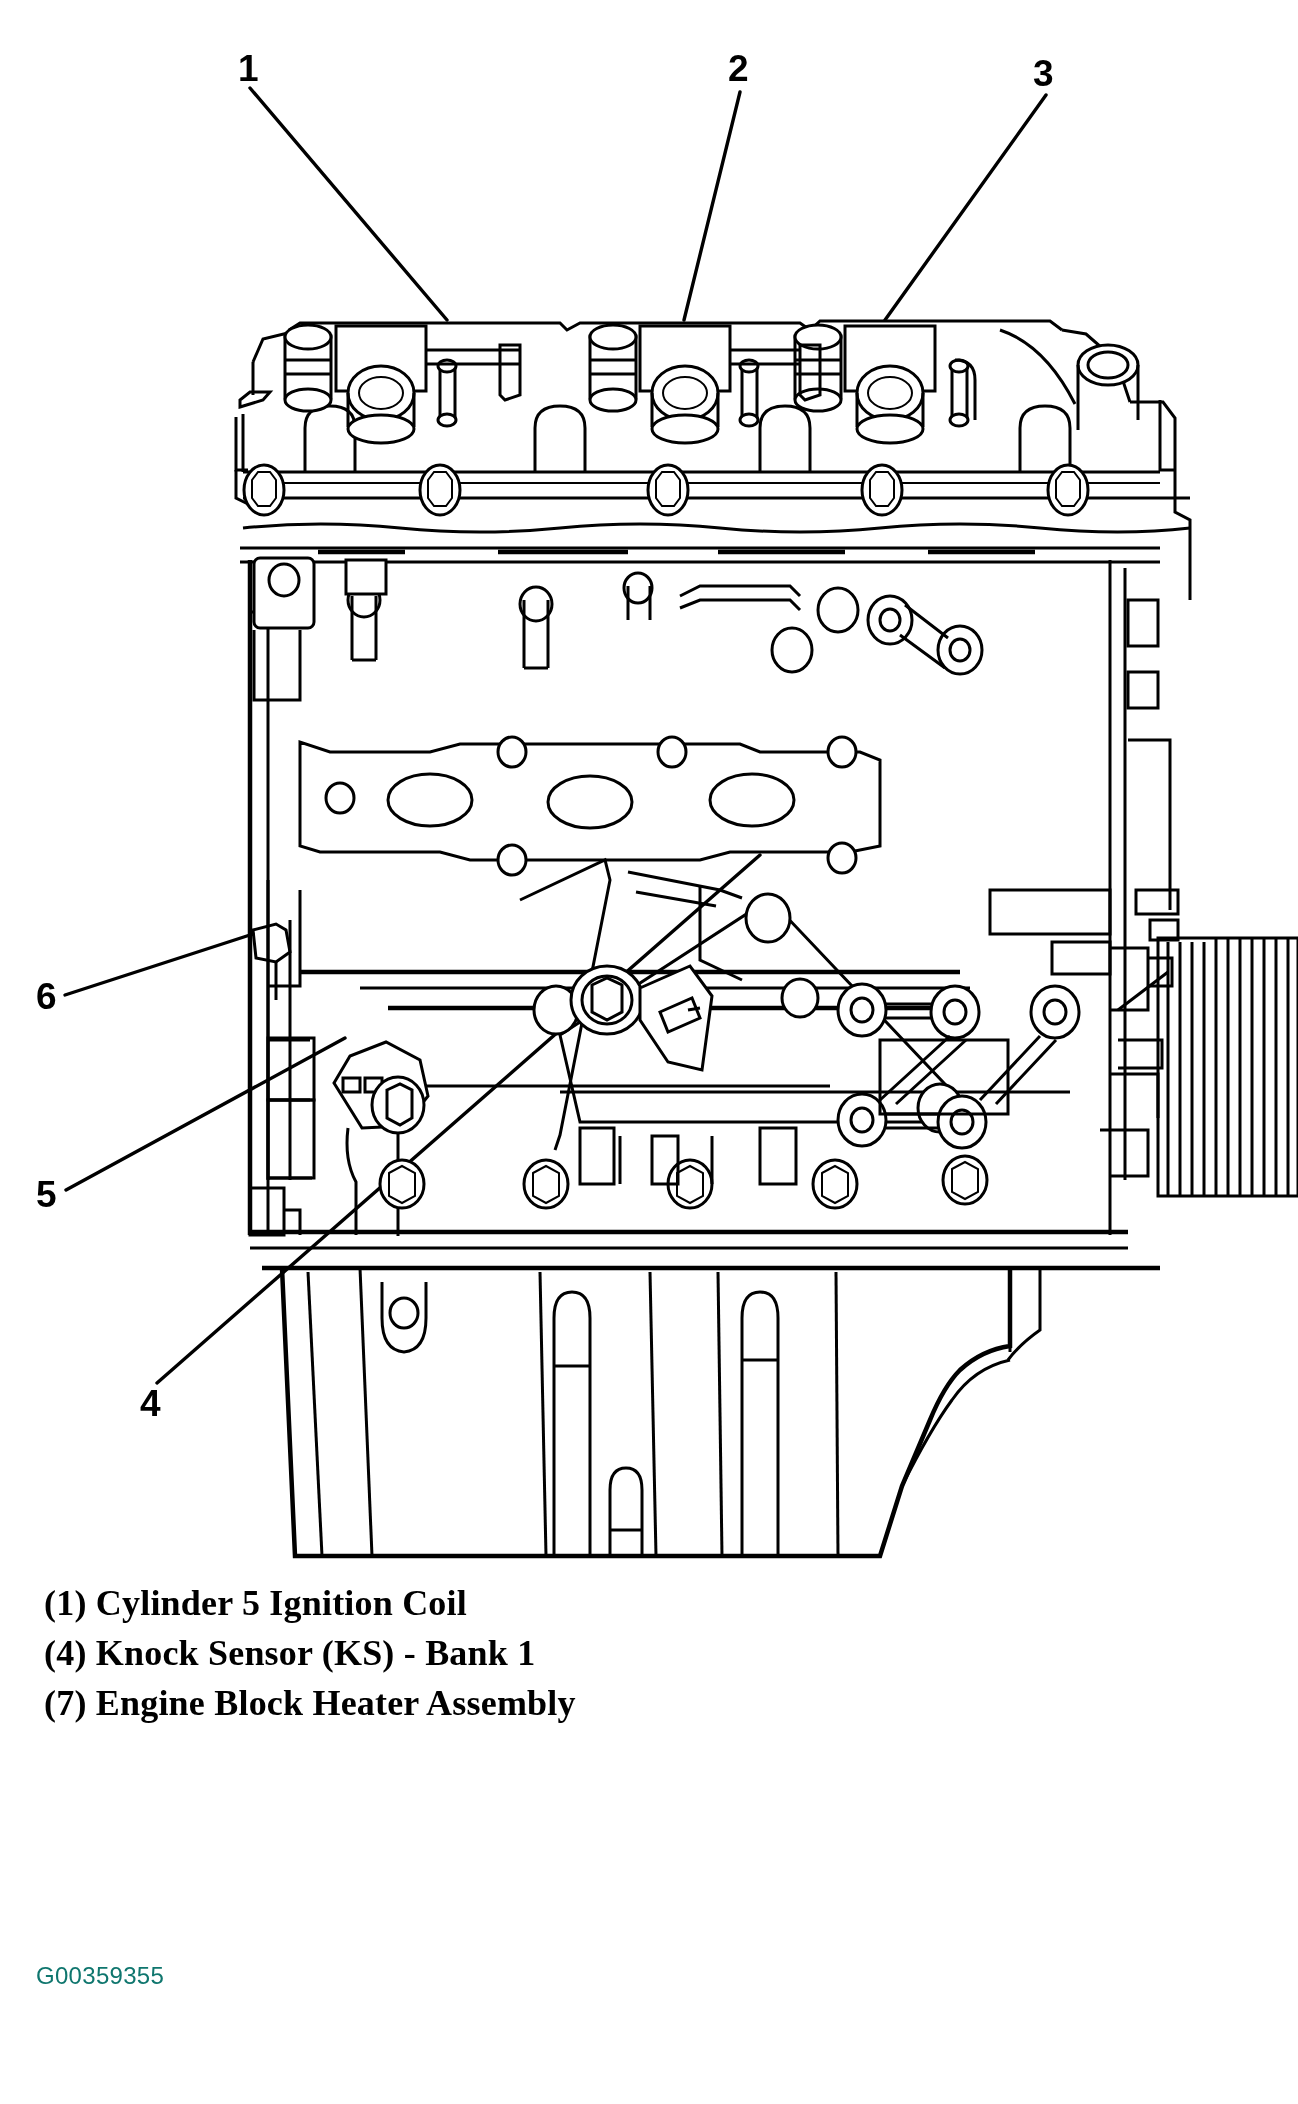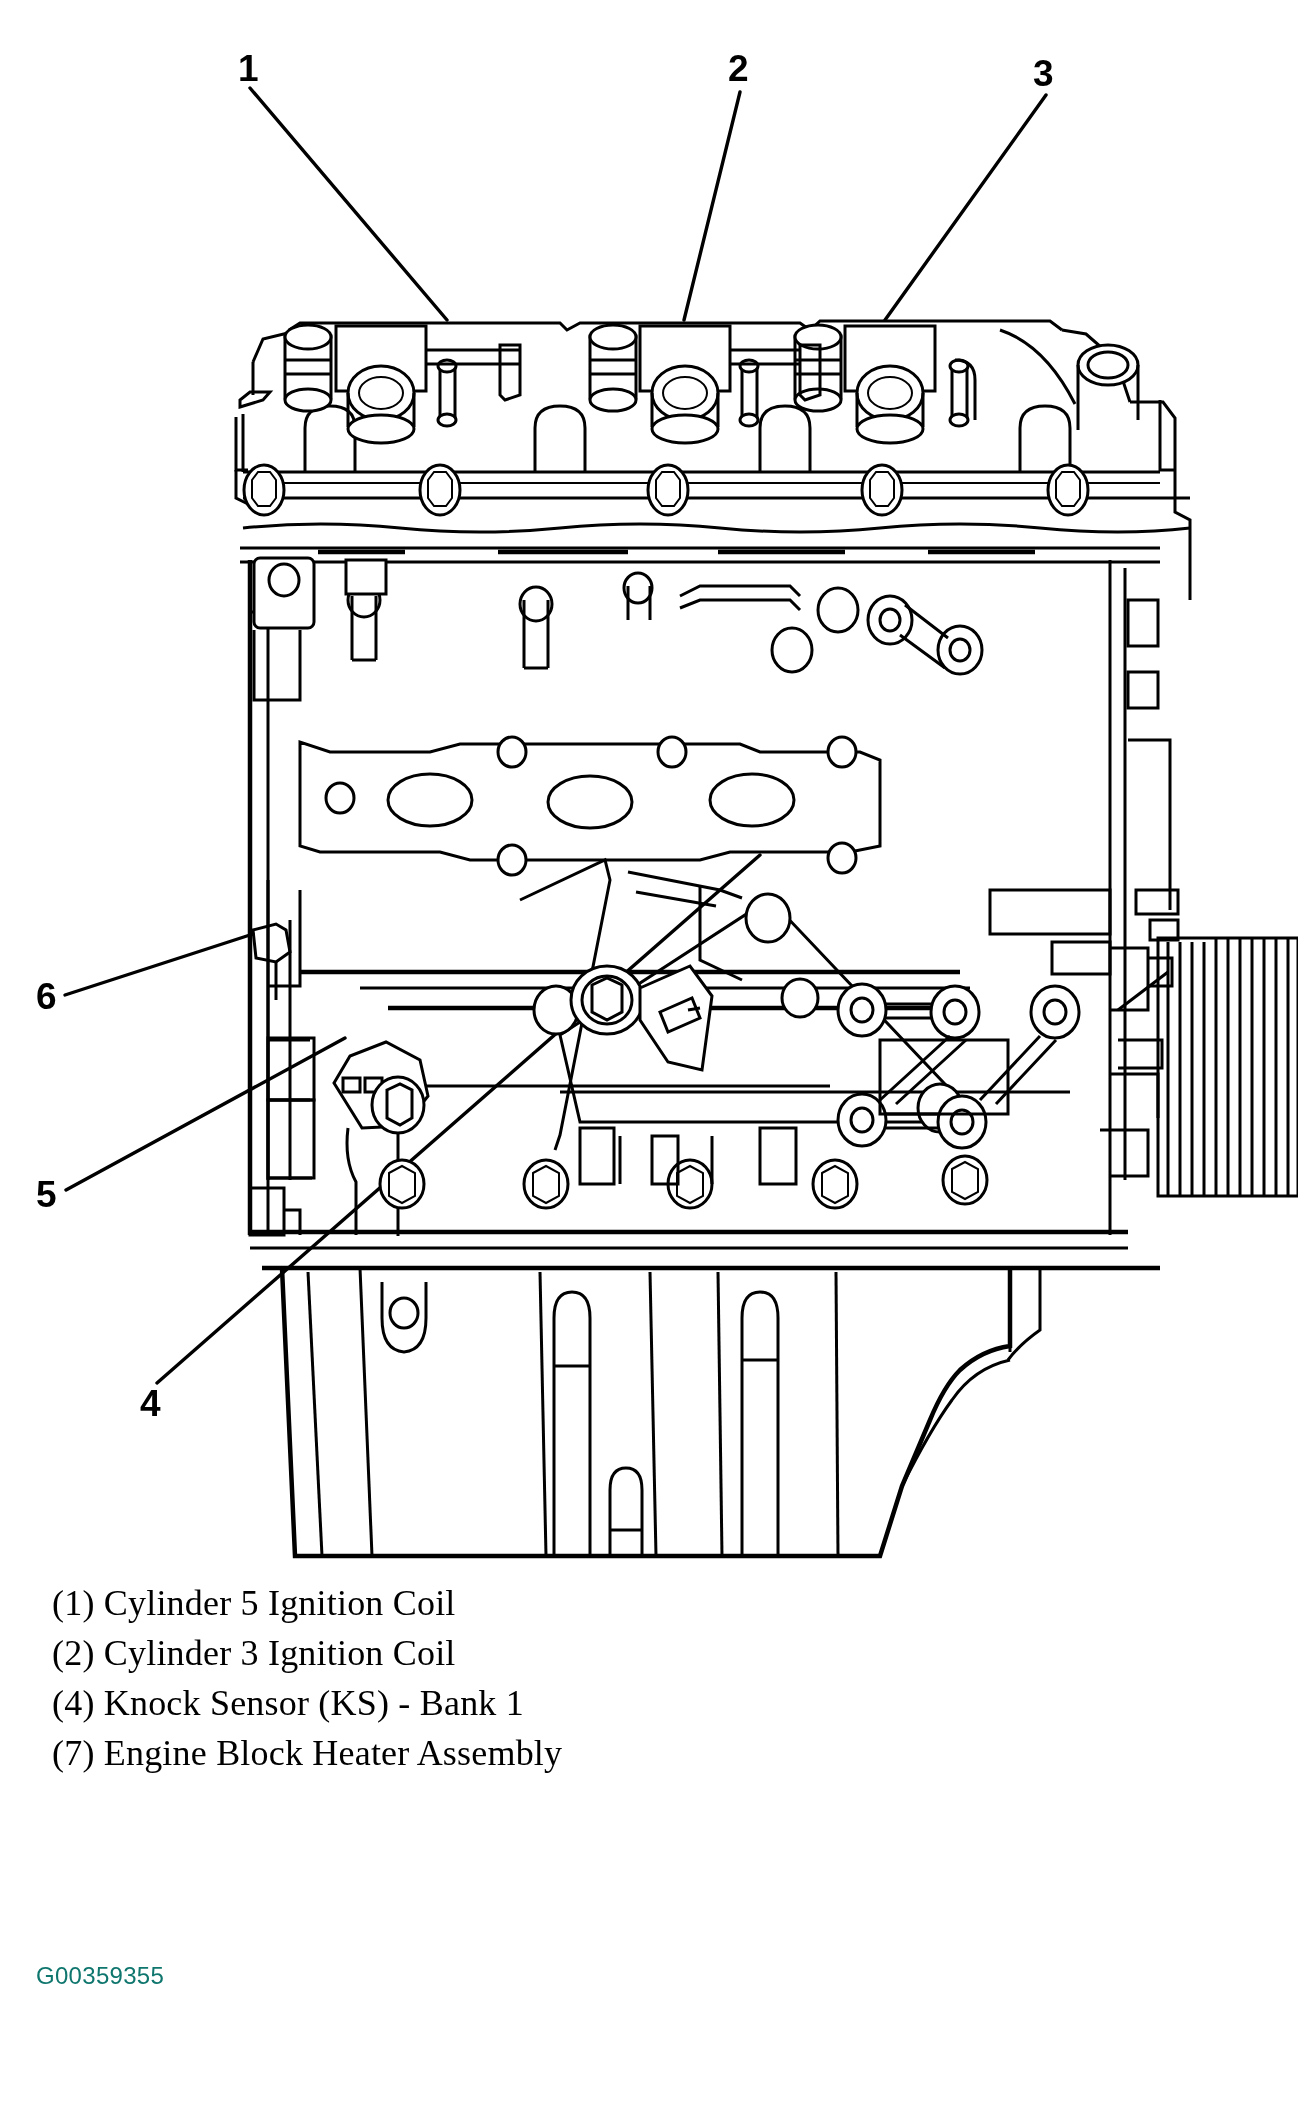--- a/index.html
+++ b/index.html
@@ -31,23 +31,24 @@
     position: absolute;
     font-family: "Liberation Sans", "DejaVu Sans", sans-serif;
     font-size: 37px;
     font-weight: 700;
     line-height: 1;
     color: #000;
     letter-spacing: 0;
   }
   #legend {
     position: absolute;
-    left: 52px;
+    left: 44px;
     top: 1578px;
     width: 1100px;
+    font-weight: bold;
   }
   .legend-item {
     font-family: "Liberation Serif", "DejaVu Serif", serif;
     font-size: 36px;
     line-height: 50px;
     color: #000;
     white-space: nowrap;
     letter-spacing: 0.2px;
   }
   #image-code {
@@ -444,18 +445,17 @@
   <div class="callout-num" style="left:728px; top:50px;">2</div>
   <div class="callout-num" style="left:1033px; top:55px;">3</div>
   <div class="callout-num" style="left:36px; top:978px;">6</div>
   <div class="callout-num" style="left:36px; top:1176px;">5</div>
   <div class="callout-num" style="left:140px; top:1385px;">4</div>
 
 </div>
 
 <div id="legend">
   <div class="legend-item">(1) Cylinder 5 Ignition Coil</div>
-  <div class="legend-item">(2) Cylinder 3 Ignition Coil</div>
   <div class="legend-item">(4) Knock Sensor (KS) - Bank 1</div>
   <div class="legend-item">(7) Engine Block Heater Assembly</div>
 </div>
 
 <div id="image-code">G00359355</div>
 
 </body></html>

